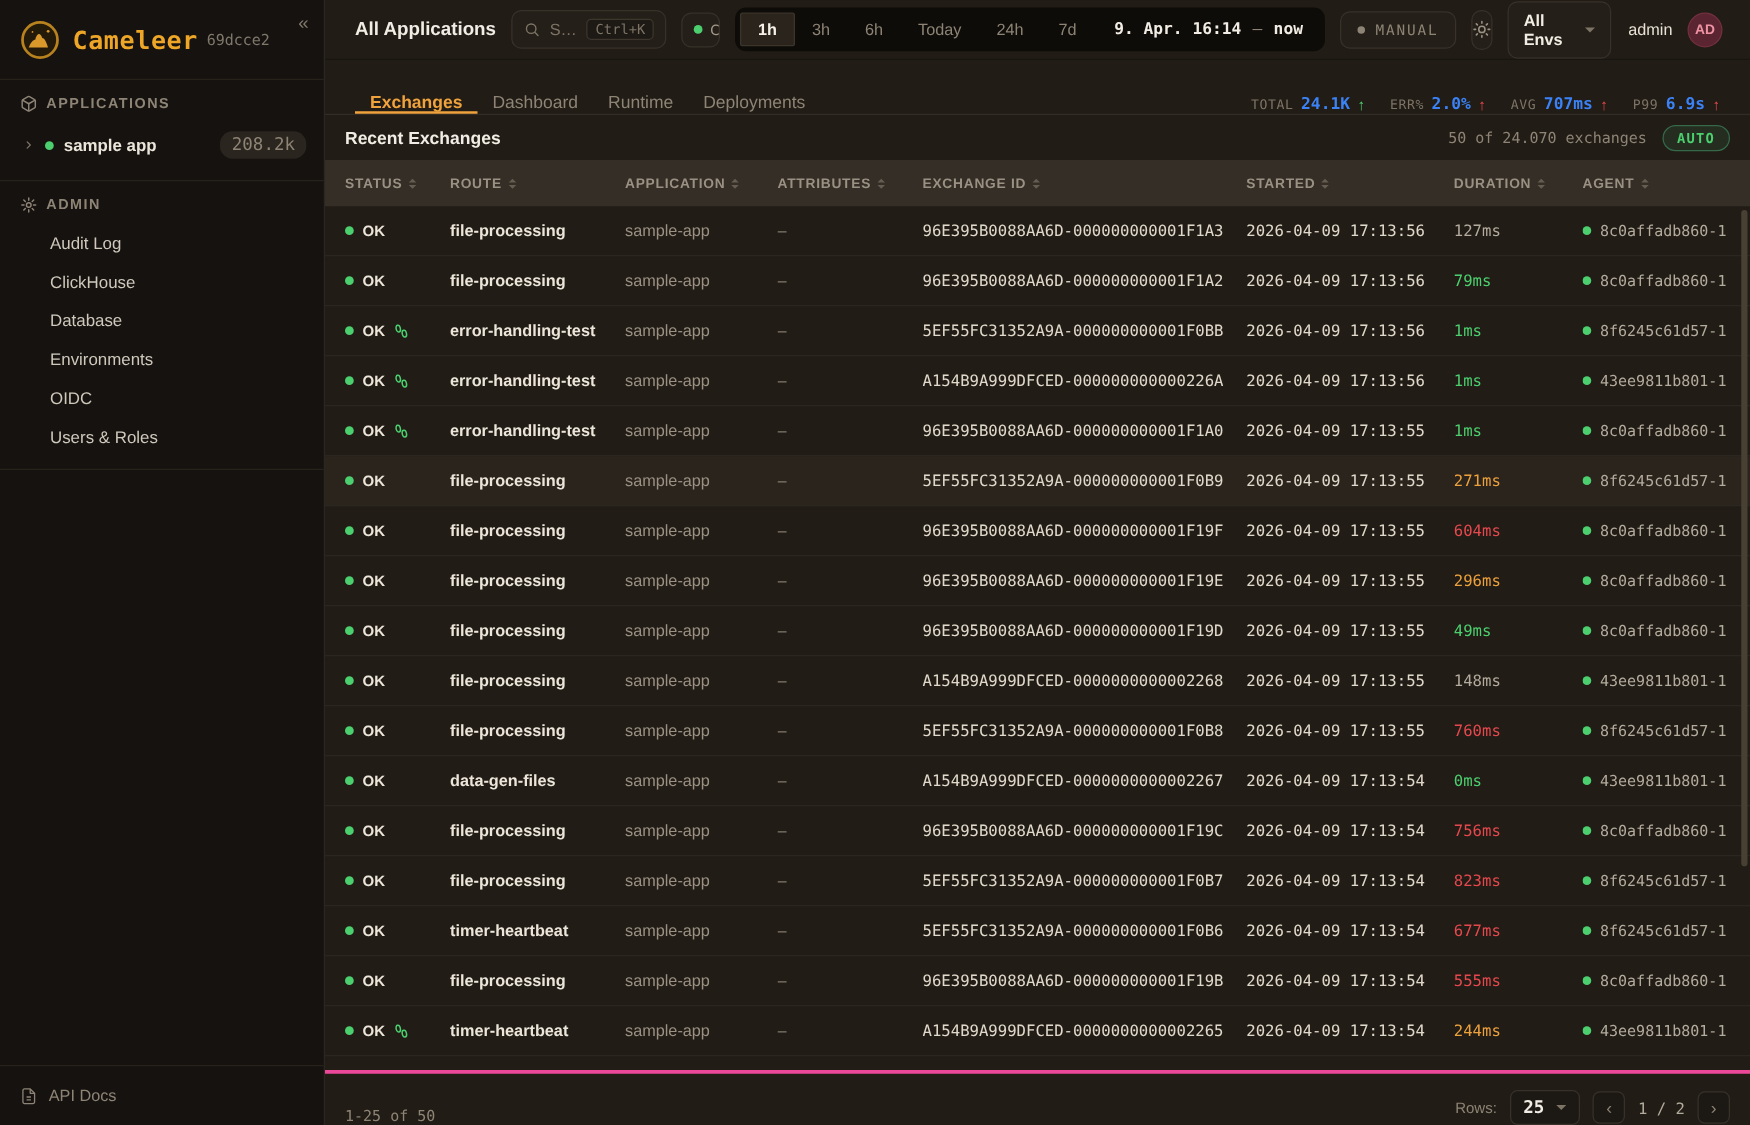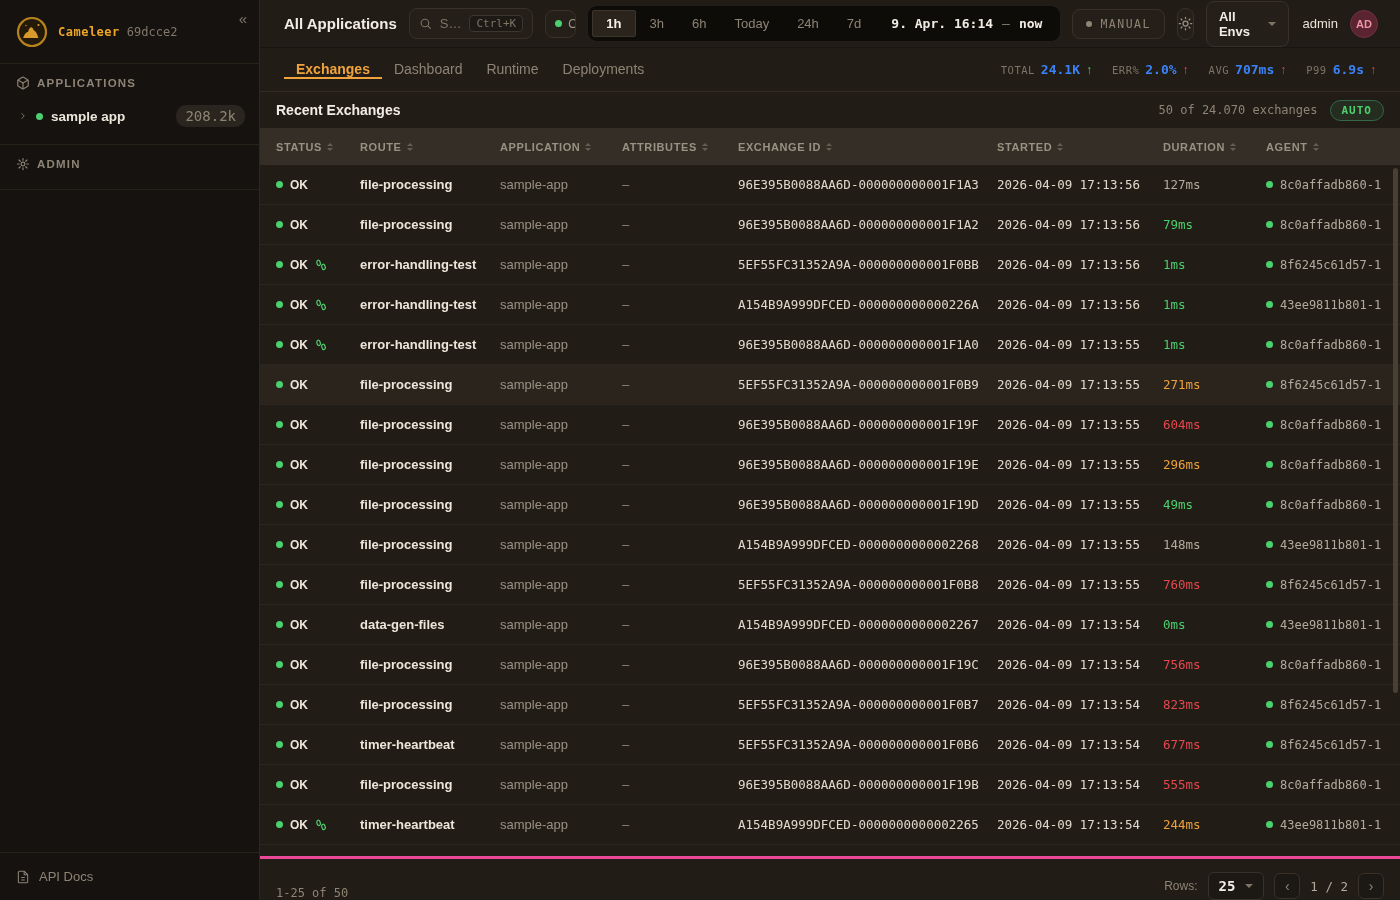--- a/index.html
+++ b/index.html
@@ -7,21 +7,21 @@
     font-family:"Liberation Sans", sans-serif; color:#e8e2d6; }
   .app { display:flex; width:1400px; height:900px; }
 
   
   .sidebar { width:260px; height:900px; background:#151210; border-right:1px solid #2b261f;
     display:flex; flex-direction:column; flex-shrink:0; }
   .sb-header { height:64px; display:flex; align-items:center; padding:0 14px 0 16px;
     border-bottom:1px solid #262119; position:relative; }
   .logo-circle { width:32px; height:32px; flex-shrink:0; }
   .brand { margin-left:10px; font-family:"DejaVu Sans Mono", monospace; font-weight:bold;
-    font-size:12px; color:#eda627; letter-spacing:0.5px; }
+    font-size:20px; color:#eda627; letter-spacing:0.5px; }
   .brand-ver { margin-left:7px; font-family:"DejaVu Sans Mono", monospace; font-size:12px; color:#80786a; }
   .collapse { position:absolute; right:12px; top:10px; color:#80786a; font-size:15px; cursor:pointer; }
   .sb-filter { margin:14px 14px 10px; height:30px; background:#242019; border:1px solid #322c24;
     border-radius:8px; display:flex; align-items:center; padding:0 10px; gap:7px; color:#7d7466; }
   .sb-filter input { background:transparent; border:none; outline:none; color:#d8d2c6;
     font-size:13px; width:100%; font-family:"Liberation Sans", sans-serif; }
   .sb-filter input::placeholder { color:#7d7466; }
   .sb-section { display:flex; align-items:center; gap:7px; padding:12px 16px 8px; color:#8d8475;
     font-size:11.5px; font-weight:bold; letter-spacing:1.2px; }
   .sb-app-row { display:flex; align-items:center; gap:8px; padding:7px 14px 7px 18px; cursor:pointer; }
@@ -62,21 +62,21 @@
   .env-select { padding:7px 12px; width:140px; justify-content:space-between; }
   .env-select .lbl { font-size:13px; font-weight:bold; color:#f2ede4; }
   .caret { width:0; height:0; border-left:4px solid transparent; border-right:4px solid transparent;
     border-top:4.5px solid #7d7466; }
   .user-name { font-size:13px; color:#e8e2d6; margin-left:2px; }
   .avatar { width:28px; height:28px; border-radius:50%; background:#5a2531; border:1px solid #73303f;
     color:#ef93a4; font-size:11px; font-weight:bold; display:flex; align-items:center;
     justify-content:center; flex-shrink:0; cursor:pointer; }
 
   
-  .tabs-row { height:44px; display:flex; align-items:center; padding:0 24px; gap:16px;
+  .tabs-row { height:44px; display:flex; align-items:flex-end; padding:0 24px; gap:16px;
     border-bottom:1px solid #322c25; }
   .tab { display:flex; align-items:center; padding:0 12px; font-size:14px; color:#8d8475;
     cursor:pointer; border-bottom:2.5px solid transparent; }
   .tab.active { color:#f0a33c; font-weight:bold; border-bottom-color:#f0a33c; }
   .stats { margin-left:auto; display:flex; align-items:center; gap:20px; }
   .stat { display:flex; align-items:center; gap:6px; }
   .stat-label { font-family:"DejaVu Sans Mono", monospace; font-size:10.5px; color:#7d7466; letter-spacing:0.5px; }
   .stat-value { font-family:"DejaVu Sans Mono", monospace; font-size:13px; font-weight:bold; color:#3b82f6; }
   .stat-arrow { font-size:12px; font-weight:bold; }
   .stat-arrow.green { color:#4ccf6e; } .stat-arrow.red { color:#e5484d; }
@@ -180,20 +180,28 @@
     <div class="sb-section">
       <span>
         <svg width="14" height="14" viewBox="0 0 24 24" fill="none" stroke="currentColor" stroke-width="2" stroke-linecap="round">
             <circle cx="12" cy="12" r="3.2"></circle>
             <path d="M12 2.5v3M12 18.5v3M2.5 12h3M18.5 12h3M5.2 5.2l2.1 2.1M16.7 16.7l2.1 2.1M18.8 5.2l-2.1 2.1M7.3 16.7l-2.1 2.1"></path>
           </svg>
       </span>
       <span>ADMIN</span>
     </div>
 
+    <nav id="admin-list">
+        <div class="admin-item">Audit Log</div>
+        <div class="admin-item">ClickHouse</div>
+        <div class="admin-item">Database</div>
+        <div class="admin-item">Environments</div>
+        <div class="admin-item">OIDC</div>
+        <div class="admin-item">Users &amp; Roles</div>
+      </nav>
 
     <div class="sb-div"></div>
 
     <div class="sb-bottom">
       <span>
         <svg width="14" height="14" viewBox="0 0 24 24" fill="none" stroke="currentColor" stroke-width="1.8" stroke-linejoin="round">
             <path d="M14 2H6a2 2 0 0 0-2 2v16a2 2 0 0 0 2 2h12a2 2 0 0 0 2-2V8z"></path>
             <path d="M14 2v6h6"></path>
             <path d="M9 13h6M9 17h6"></path>
           </svg>

